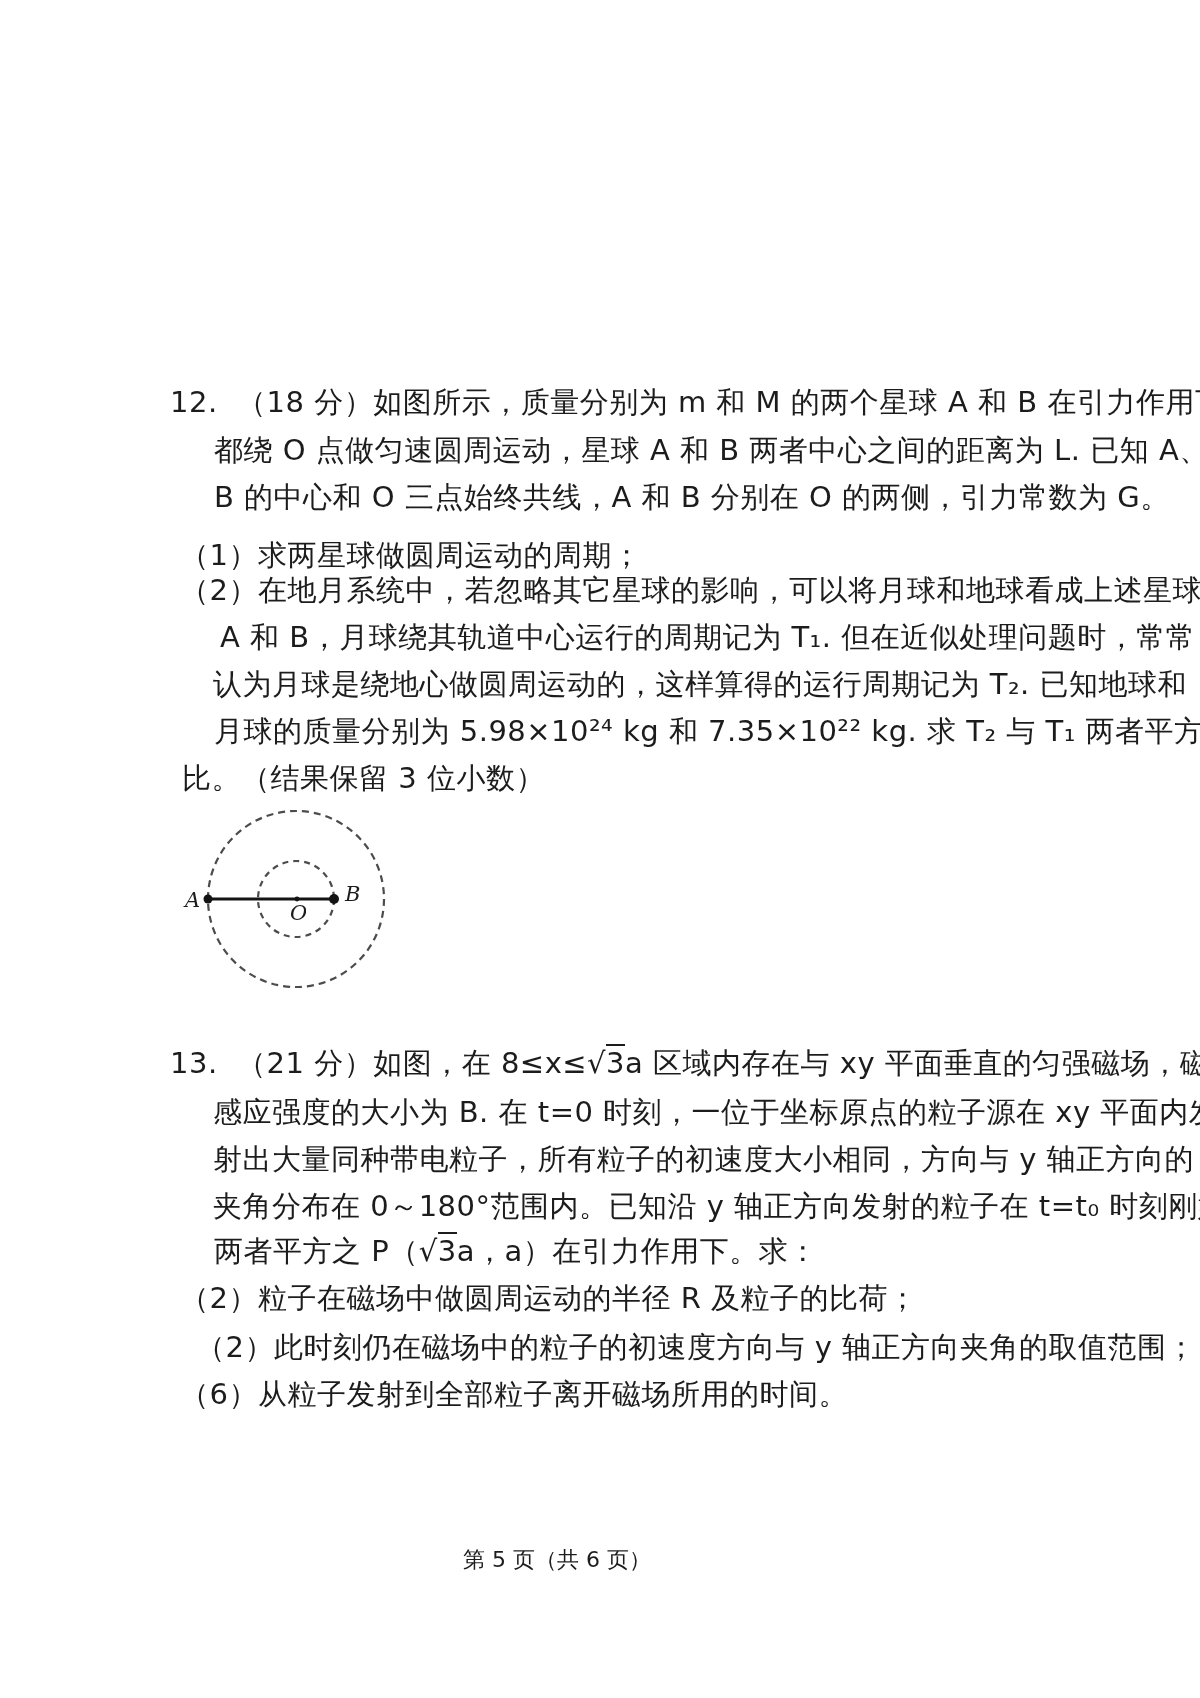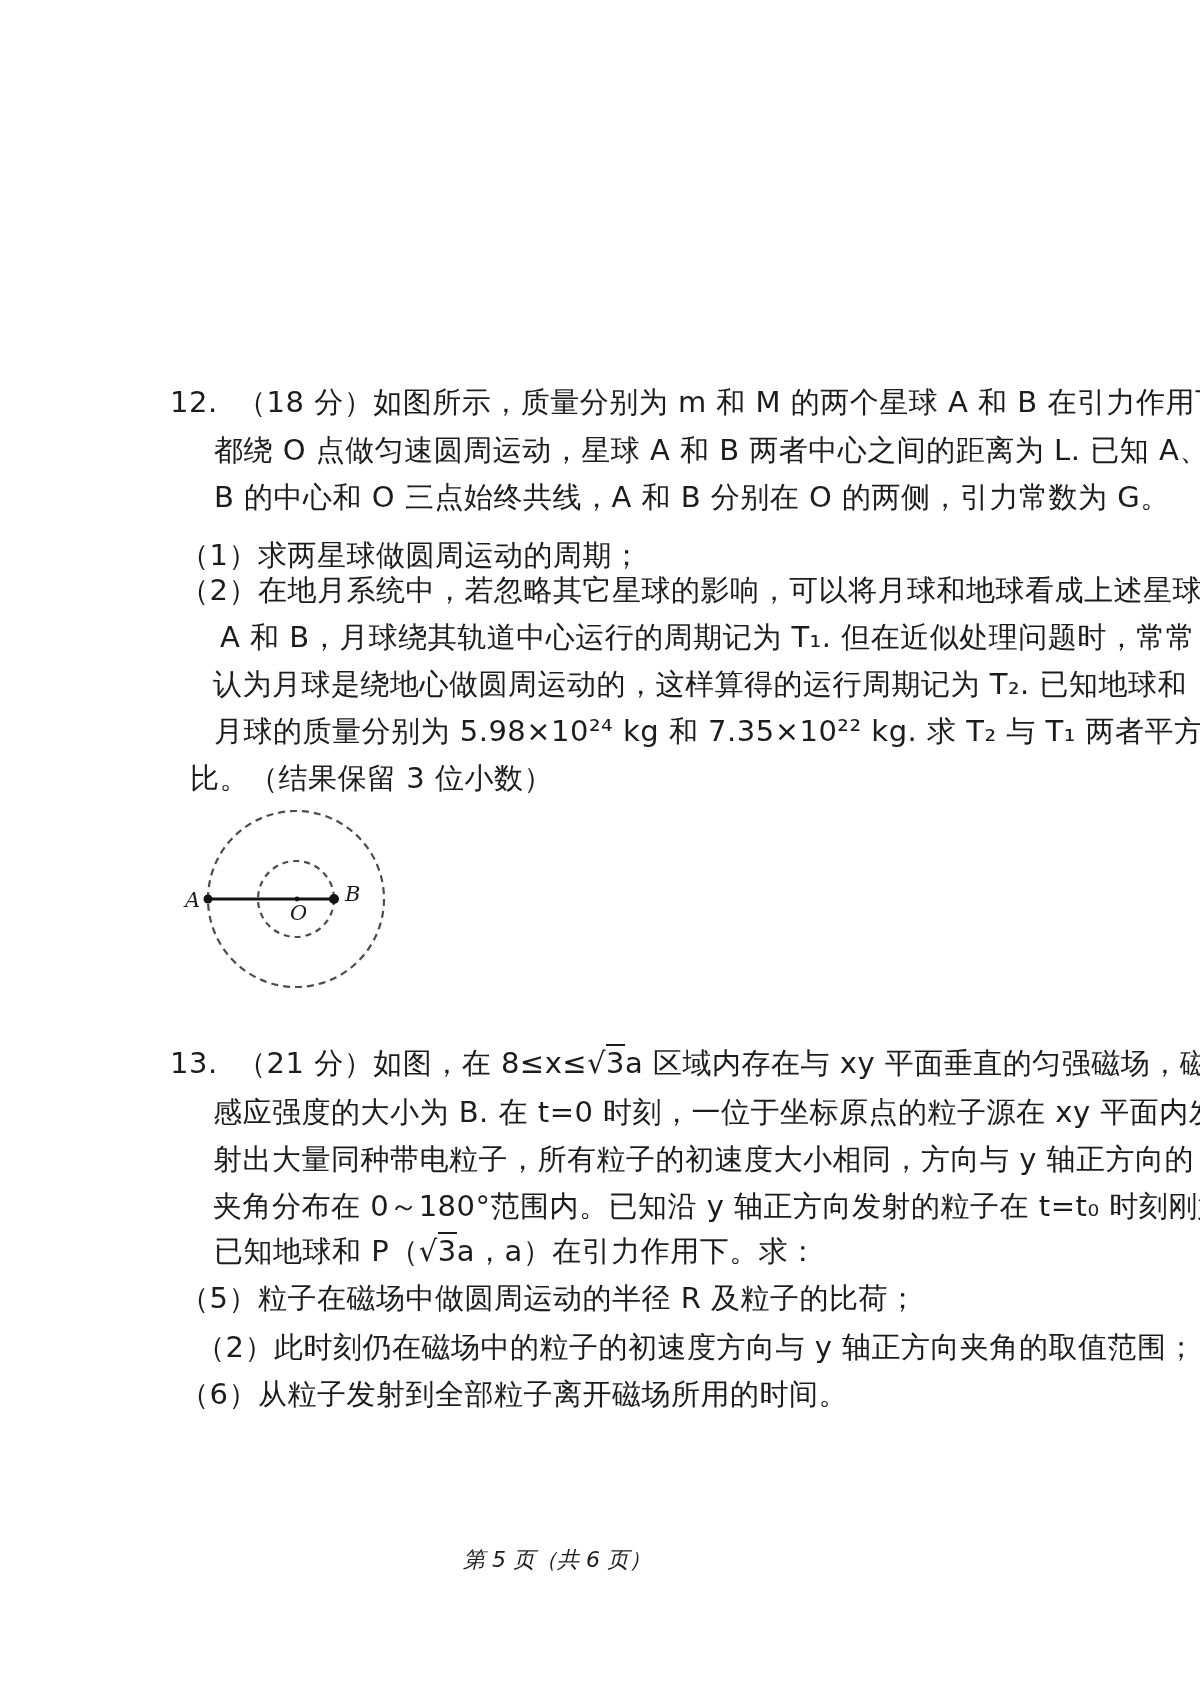--- a/index.html
+++ b/index.html
@@ -33,58 +33,57 @@
     font-size:21px;
     fill:#1c1c1c;
   }
   .footer{
     position:absolute;
     left:407px;top:1545px;width:300px;
     text-align:center;
     font-size:22px;
     line-height:30px;
     white-space:pre;
-    font-style:italic;
   }
 </style>
 </head>
 <body>
 
 <div class="page">
 
   <div>
     <div class="ln" style="top:382px;left:170px">12.  （18 分）如图所示，质量分别为 m 和 M 的两个星球 A 和 B 在引力作用下</div>
     <div class="ln" style="top:430px;left:214px">都绕 O 点做匀速圆周运动，星球 A 和 B 两者中心之间的距离为 L. 已知 A、</div>
     <div class="ln" style="top:477px;left:214px">B 的中心和 O 三点始终共线，A 和 B 分别在 O 的两侧，引力常数为 G。</div>
     <div class="ln" style="top:535px;left:180px">（1）求两星球做圆周运动的周期；</div>
     <div class="ln" style="top:570px;left:180px">（2）在地月系统中，若忽略其它星球的影响，可以将月球和地球看成上述星球</div>
     <div class="ln" style="top:617px;left:220px">A 和 B，月球绕其轨道中心运行的周期记为 T₁. 但在近似处理问题时，常常</div>
     <div class="ln" style="top:664px;left:213px">认为月球是绕地心做圆周运动的，这样算得的运行周期记为 T₂. 已知地球和</div>
     <div class="ln" style="top:711px;left:214px">月球的质量分别为 5.98×10²⁴ kg 和 7.35×10²² kg. 求 T₂ 与 T₁ 两者平方之</div>
-    <div class="ln" style="top:758px;left:190px">比。（结果保留 3 位小数）</div>
+    <div class="ln" style="top:758px;left:182px">比。（结果保留 3 位小数）</div>
   </div>
 
   <svg class="diagram" width="270" height="210" viewBox="0 0 270 210">
     <circle cx="146" cy="104" r="88" fill="none" stroke="#4c4c4c" stroke-width="2.2" stroke-dasharray="7 5"></circle>
     <circle cx="146" cy="104" r="38" fill="none" stroke="#4c4c4c" stroke-width="2.2" stroke-dasharray="6 5"></circle>
     <line x1="58" y1="104" x2="184" y2="104" stroke="#141414" stroke-width="2.8"></line>
     <circle cx="58" cy="104" r="4.5" fill="#141414"></circle>
     <circle cx="184" cy="104" r="5" fill="#141414"></circle>
     <circle cx="147" cy="104" r="2.4" fill="#141414"></circle>
     <text x="35" y="112" class="dlabel">A</text>
     <text x="195" y="106" class="dlabel">B</text>
     <text x="140" y="125" class="dlabel">O</text>
   </svg>
 
   <div>
     <div class="ln" style="top:1043px;left:170px"><span>13.  （21 分）如图，在 8≤x≤√</span><span class="rad">3</span><span>a 区域内存在与 xy 平面垂直的匀强磁场，磁</span></div>
     <div class="ln" style="top:1092px;left:213px">感应强度的大小为 B. 在 t=0 时刻，一位于坐标原点的粒子源在 xy 平面内发</div>
     <div class="ln" style="top:1139px;left:213px">射出大量同种带电粒子，所有粒子的初速度大小相同，方向与 y 轴正方向的</div>
     <div class="ln" style="top:1186px;left:213px">夹角分布在 0～180°范围内。已知沿 y 轴正方向发射的粒子在 t=t₀ 时刻刚好</div>
-    <div class="ln" style="top:1231px;left:214px"><span>已知地球和 P（√</span><span class="rad">3</span><span>a，a）在引力作用下。求：</span></div>
-    <div class="ln" style="top:1278px;left:180px">（5）粒子在磁场中做圆周运动的半径 R 及粒子的比荷；</div>
+    <div class="ln" style="top:1231px;left:214px"><span>两者平方之 P（√</span><span class="rad">3</span><span>a，a）在引力作用下。求：</span></div>
+    <div class="ln" style="top:1278px;left:180px">（2）粒子在磁场中做圆周运动的半径 R 及粒子的比荷；</div>
     <div class="ln" style="top:1327px;left:196px">（2）此时刻仍在磁场中的粒子的初速度方向与 y 轴正方向夹角的取值范围；</div>
     <div class="ln" style="top:1374px;left:180px">（6）从粒子发射到全部粒子离开磁场所用的时间。</div>
   </div>
 
   <div class="footer">第 5 页（共 6 页）</div>
 
 </div>
 
 </body></html>

